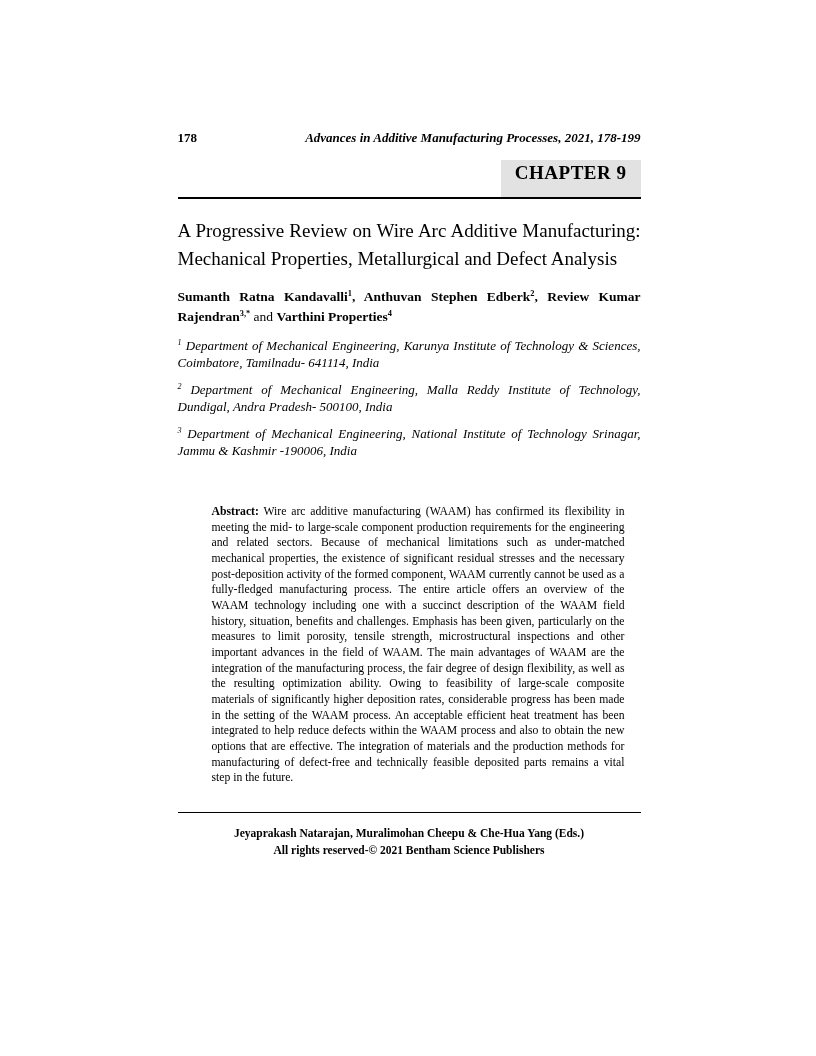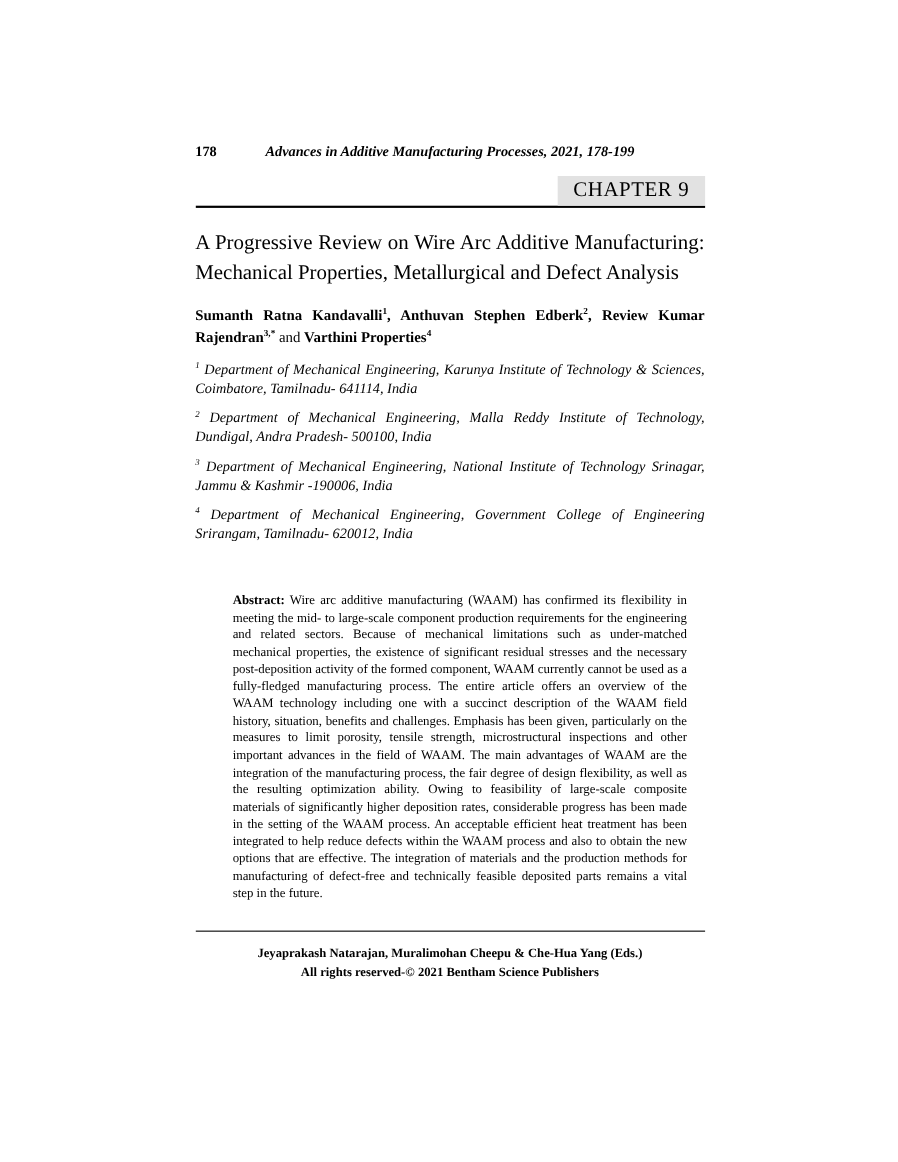--- a/index.html
+++ b/index.html
@@ -27,35 +27,35 @@
     height: 16px;
   }
   .page-number {
     position: absolute;
     left: 0;
     top: 0;
     font-weight: bold;
   }
   .journal-title {
     display: block;
-    text-align: center;
+    text-align: right;
     font-weight: bold;
     font-style: italic;
   }
   
   .chapter-row {
     margin-top: 14px;
     border-bottom: 2px solid #000000;
     text-align: right;
   }
   .chapter-label {
     display: inline-block;
     background: #e2e2e2;
-    padding: 2px 14px 3px 14px;
-    font-weight: normal;
+    padding: 2px 14px 13px 14px;
+    font-weight: bold;
     font-size: 19px;
     letter-spacing: 0.5px;
   }
   
   .chapter-title {
     margin: 18px 0 0 0;
     font-size: 19px;
     font-weight: normal;
     text-align: justify;
     line-height: 1.45;
@@ -132,21 +132,20 @@
     <span class="chapter-label">CHAPTER 9</span>
   </div>
 
   <h1 class="chapter-title">A Progressive Review on Wire Arc Additive Manufacturing: Mechanical Properties, Metallurgical and Defect Analysis</h1>
 
   <p class="authors"><span>Sumanth Ratna Kandavalli</span><sup>1</sup><span>, Anthuvan Stephen Edberk</span><sup>2</sup><span>, Review Kumar Rajendran</span><sup>3,*</sup><span class="connector"> and </span><span>Varthini Properties</span><sup>4</sup></p>
 
   <p class="affiliation"><sup>1</sup><span> Department of Mechanical Engineering, Karunya Institute of Technology &amp; Sciences, Coimbatore, Tamilnadu- 641114, India</span></p>
   <p class="affiliation"><sup>2</sup><span> Department of Mechanical Engineering, Malla Reddy Institute of Technology, Dundigal, Andra Pradesh- 500100, India</span></p>
   <p class="affiliation"><sup>3</sup><span> Department of Mechanical Engineering, National Institute of Technology Srinagar, Jammu &amp; Kashmir -190006, India</span></p>
-  <p class="affiliation"><sup>4</sup><span> Department of Mechanical Engineering, Government College of Engineering Srirangam, Tamilnadu- 620012, India</span></p>
 
   <p class="abstract"><span class="abstract-label">Abstract:</span>
     <span>Wire arc additive manufacturing (WAAM) has confirmed its flexibility in meeting the mid- to large-scale component production requirements for the engineering and related sectors. Because of mechanical limitations such as under-matched mechanical properties, the existence of significant residual stresses and the necessary post-deposition activity of the formed component, WAAM currently cannot be used as a fully-fledged manufacturing process. The entire article offers an overview of the WAAM technology including one with a succinct description of the WAAM field history, situation, benefits and challenges. Emphasis has been given, particularly on the measures to limit porosity, tensile strength, microstructural inspections and other important advances in the field of WAAM. The main advantages of WAAM are the integration of the manufacturing process, the fair degree of design flexibility, as well as the resulting optimization ability. Owing to feasibility of large-scale composite materials of significantly higher deposition rates, considerable progress has been made in the setting of the WAAM process. An acceptable efficient heat treatment has been integrated to help reduce defects within the WAAM process and also to obtain the new options that are effective. The integration of materials and the production methods for manufacturing of defect-free and technically feasible deposited parts remains a vital step in the future.</span></p>
 
   <hr class="footnote-rule">
 
 
   <div class="footer-credits">
     <div>Jeyaprakash Natarajan, Muralimohan Cheepu &amp; Che-Hua Yang (Eds.)</div>
     <div>All rights reserved-© 2021 Bentham Science Publishers</div>

